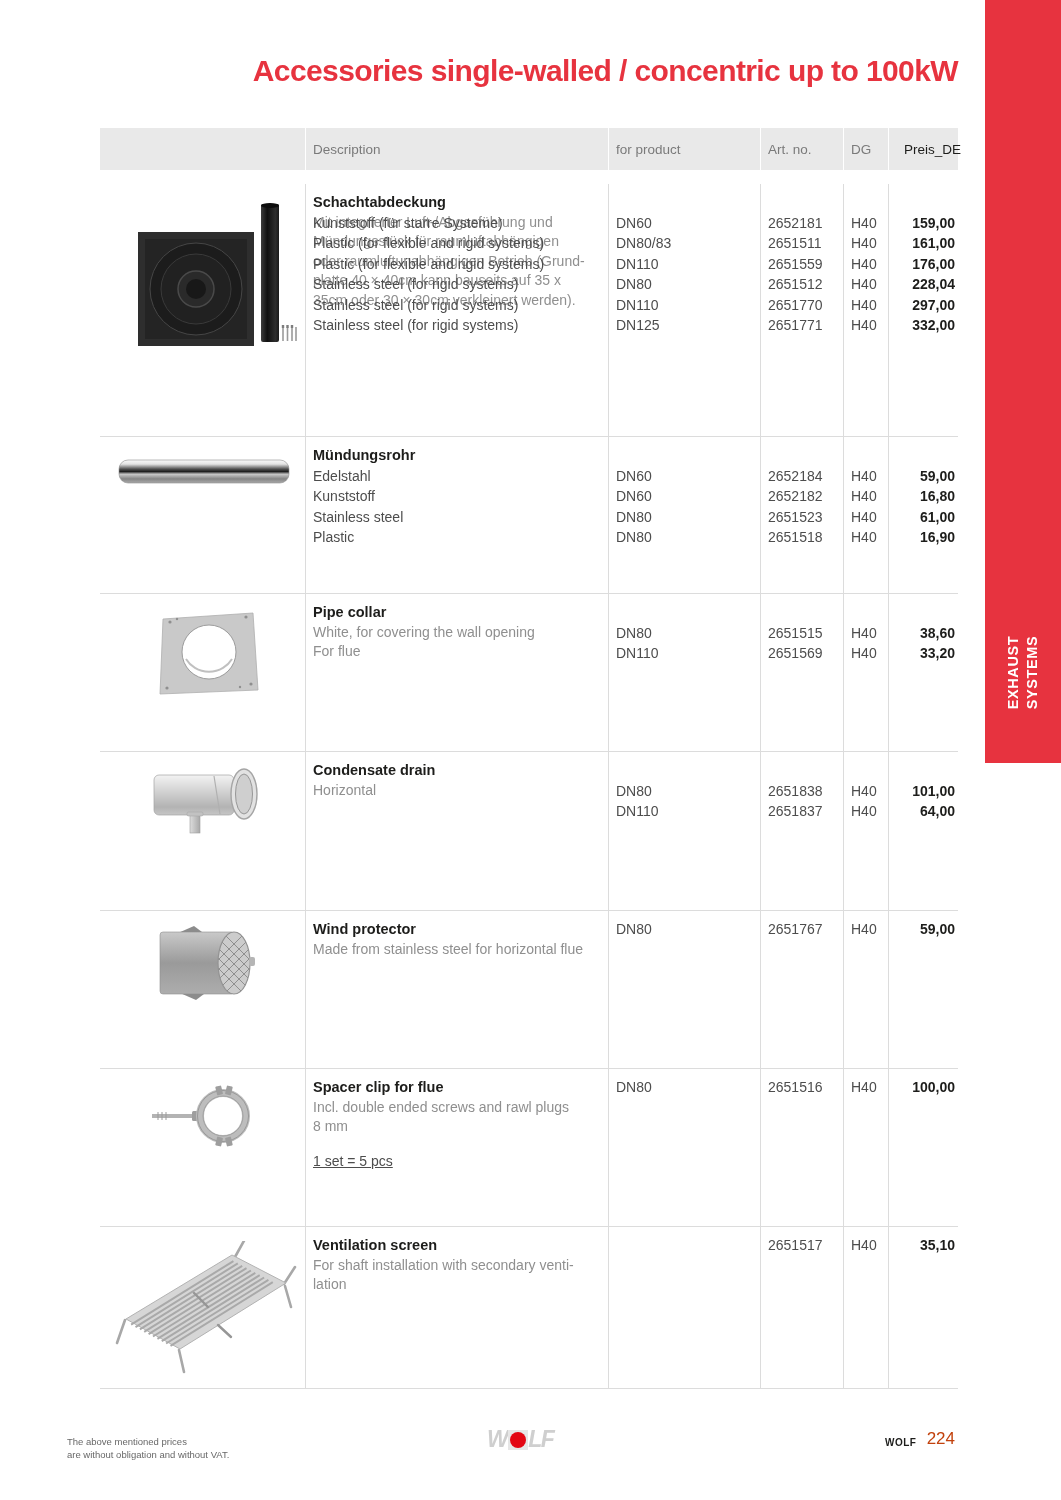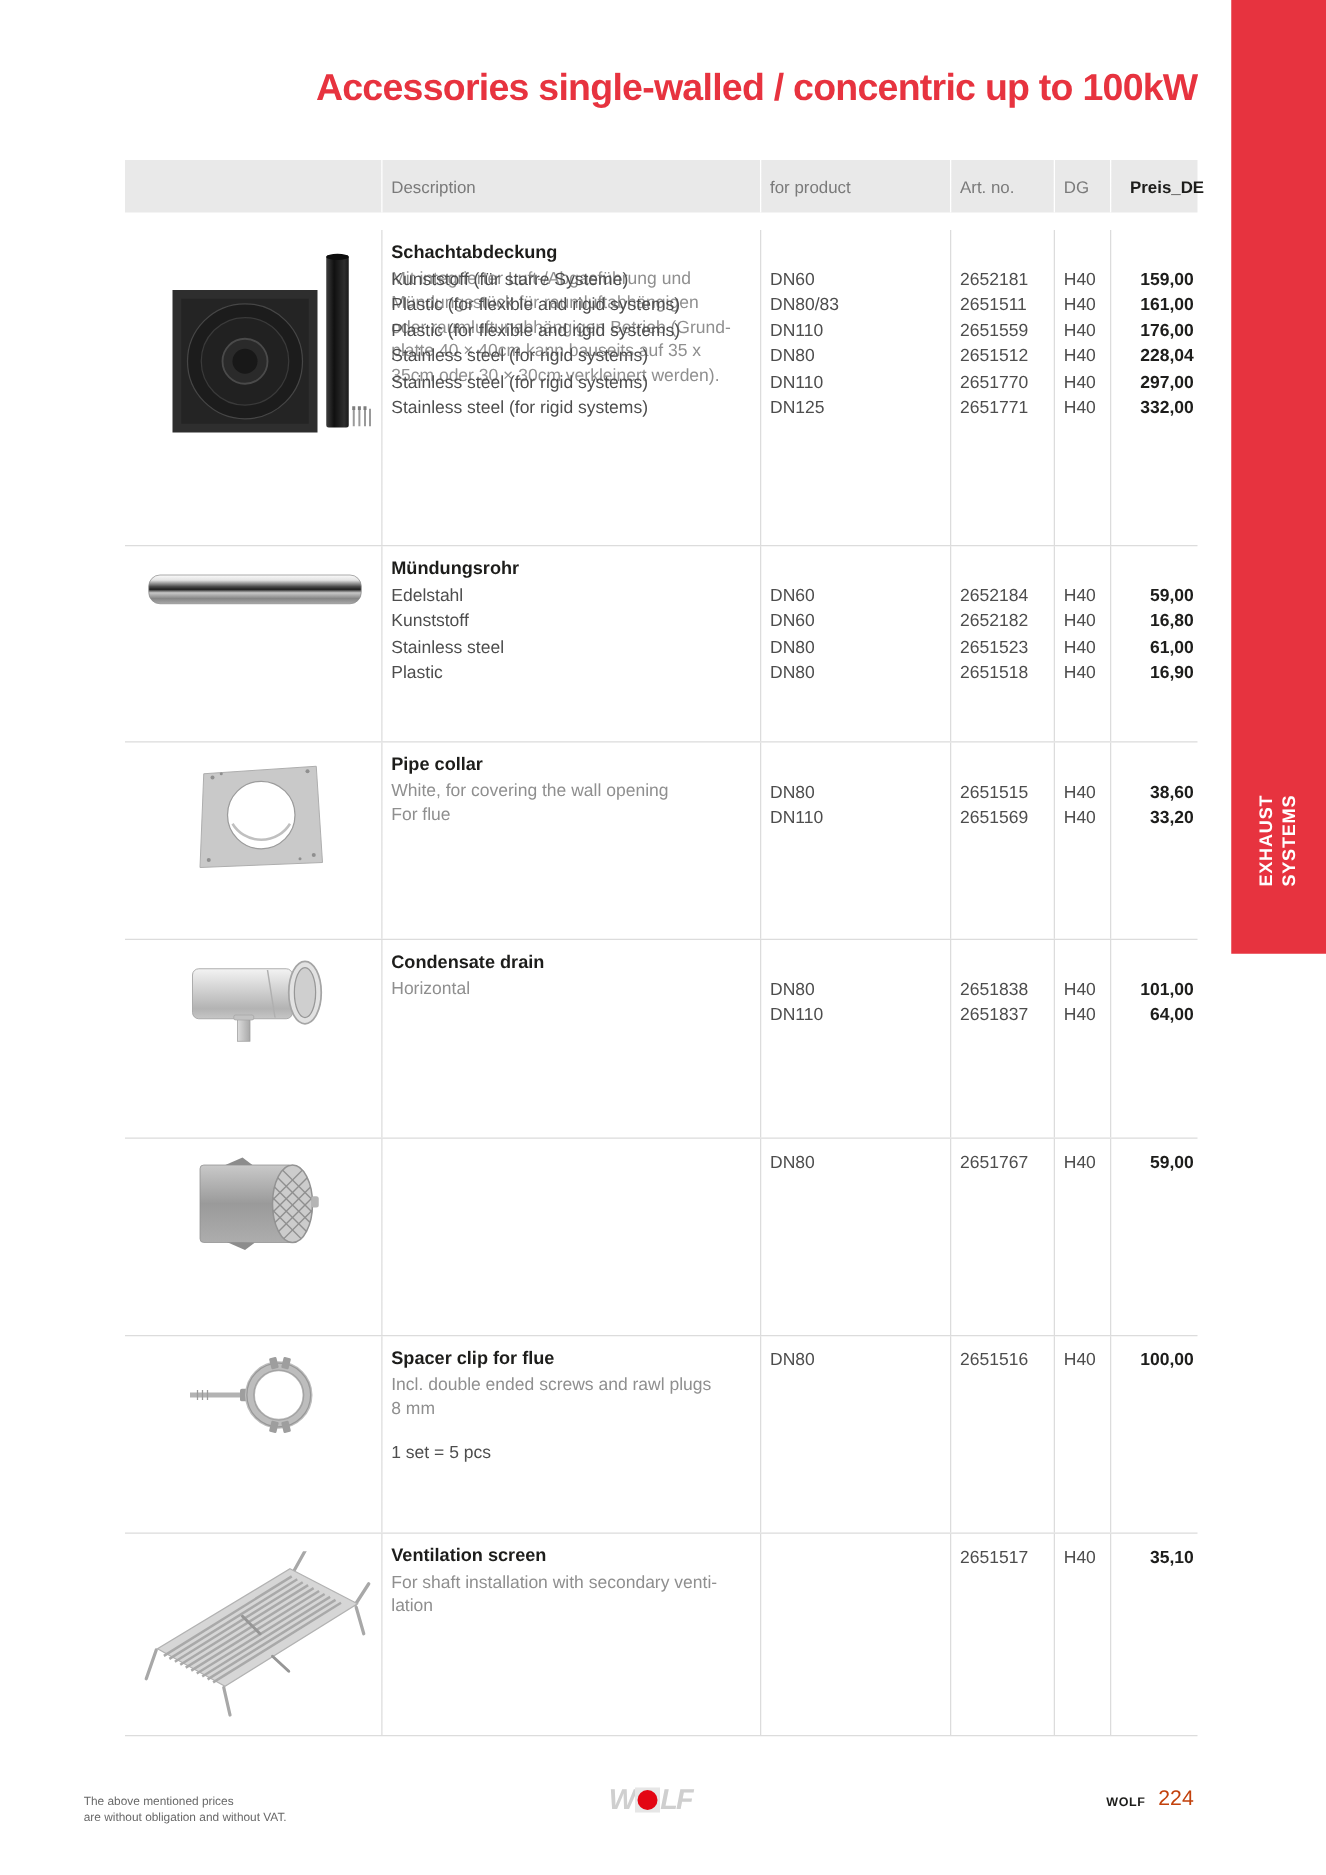--- a/index.html
+++ b/index.html
@@ -31,21 +31,21 @@
     font-size:13.5px; color:#7a7a7a;
     background-image:
       linear-gradient(#ffffff,#ffffff),linear-gradient(#ffffff,#ffffff),
       linear-gradient(#ffffff,#ffffff),linear-gradient(#ffffff,#ffffff),
       linear-gradient(#ffffff,#ffffff);
     background-size:1px 100%; background-repeat:no-repeat;
     background-position:205px 0,508px 0,660px 0,743px 0,788px 0;
     background-color:#e9e9e9;
   }
   .th { padding-left:8px; }
-  .th-price { font-weight:bold; color:#1d1d1b; text-align:center; padding-right:3px; padding-left:16px; }
+  .th-price { font-weight:normal; color:#1d1d1b; text-align:center; padding-right:3px; padding-left:16px; }
   .prow {
     position:relative; display:flex; border-bottom:1px solid #dcdcdc;
     background-image:
       linear-gradient(#dcdcdc,#dcdcdc),linear-gradient(#dcdcdc,#dcdcdc),
       linear-gradient(#dcdcdc,#dcdcdc),linear-gradient(#dcdcdc,#dcdcdc),
       linear-gradient(#dcdcdc,#dcdcdc);
     background-size:1px 100%; background-repeat:no-repeat;
     background-position:205px 0,508px 0,660px 0,743px 0,788px 0;
   }
   .img-cell { width:205px; flex:0 0 205px; }
@@ -53,21 +53,21 @@
     flex:1; display:grid; grid-template-columns:303px 152px 83px 45px 70px;
     grid-auto-rows:20.5px; align-content:start; align-items:start; padding-top:8px;
   }
   .desc-block { grid-column:1 / -1; grid-row:auto / span 1; padding-left:8px; width:295px; box-sizing:border-box; }
   .desc-block, .desc-inline { min-height:0; }
   .desc-inline { grid-column:1; grid-row:1 / span 1; padding-left:8px; width:303px; box-sizing:border-box; }
   .mb16 { margin-bottom:16px; } .mb19 { margin-bottom:19px; } .mb9 { margin-bottom:2px; } .mb0 { margin-bottom:0; }
   .p-name { margin:0; font-size:14.5px; line-height:20.5px; font-weight:bold; color:#1d1d1b; }
   .p-desc { margin:0; font-size:14px; line-height:19.5px; color:#8f8f8f; white-space:pre-line; }
   .p-desc.oneline { white-space:nowrap; }
-  .p-extra { margin:15px 0 16px 0; font-size:14px; line-height:19.5px; color:#4d4d4d; }
+  .p-extra { margin:15px 0 16px 0; font-size:14px; line-height:19.5px; color:#4d4d4d;text-decoration:underline; }
   .v-cell { font-size:14px; line-height:20.5px; color:#4d4d4d; padding-left:8px; white-space:nowrap; }
   .v-price { text-align:right; padding-right:3px; padding-left:0; font-weight:bold; color:#1d1d1b; }
   .c2 { grid-column:2; grid-row:1; } .c3 { grid-column:3; grid-row:1; }
   .c4 { grid-column:4; grid-row:1; } .c5 { grid-column:5; grid-row:1; }
   
   .h-r1{height:252px;margin-top:14px;} .h-r2{height:156px;} .h-r3{height:157px;} .h-r4{height:158px;}
   .h-r5{height:157px;} .h-r6{height:157px;justify-content:space-between;} .h-r7{height:161px;}
   
   .f-note { position:absolute; left:67px; top:1436px; font-size:9.5px; line-height:12.5px; color:#686868; }
   .f-logo { position:absolute; left:487px; top:1426px; display:flex; align-items:center; }
@@ -331,20 +331,24 @@
           <line x1="98" y1="20" x2="58" y2="60"></line>
             <line x1="98" y1="30" x2="58" y2="70"></line>
           <line x1="98" y1="10" x2="58" y2="50"></line>
             <line x1="98" y1="0" x2="58" y2="40"></line>
           <line x1="98" y1="40" x2="58" y2="80"></line>
         </g>
         <rect x="93" y="33" width="6" height="9" rx="2" fill="#b5b5b5"></rect>
       </svg>
     </div>
     <div class="content">
+      <div class="desc-inline">
+        <h3 class="p-name">Wind protector</h3>
+        <p class="p-desc oneline">Made from stainless steel for horizontal flue</p>
+      </div>
       <div class="v-cell c2">DN80</div>
       <div class="v-cell c3">2651767</div>
       <div class="v-cell c4">H40</div>
       <div class="v-cell v-price c5">59,00</div>
     </div>
   </div>
 
   <div class="prow h-r6">
     <div class="img-cell">
       <svg width="106" height="64" viewBox="0 0 106 64" style="margin:15px 0 0 50px">

